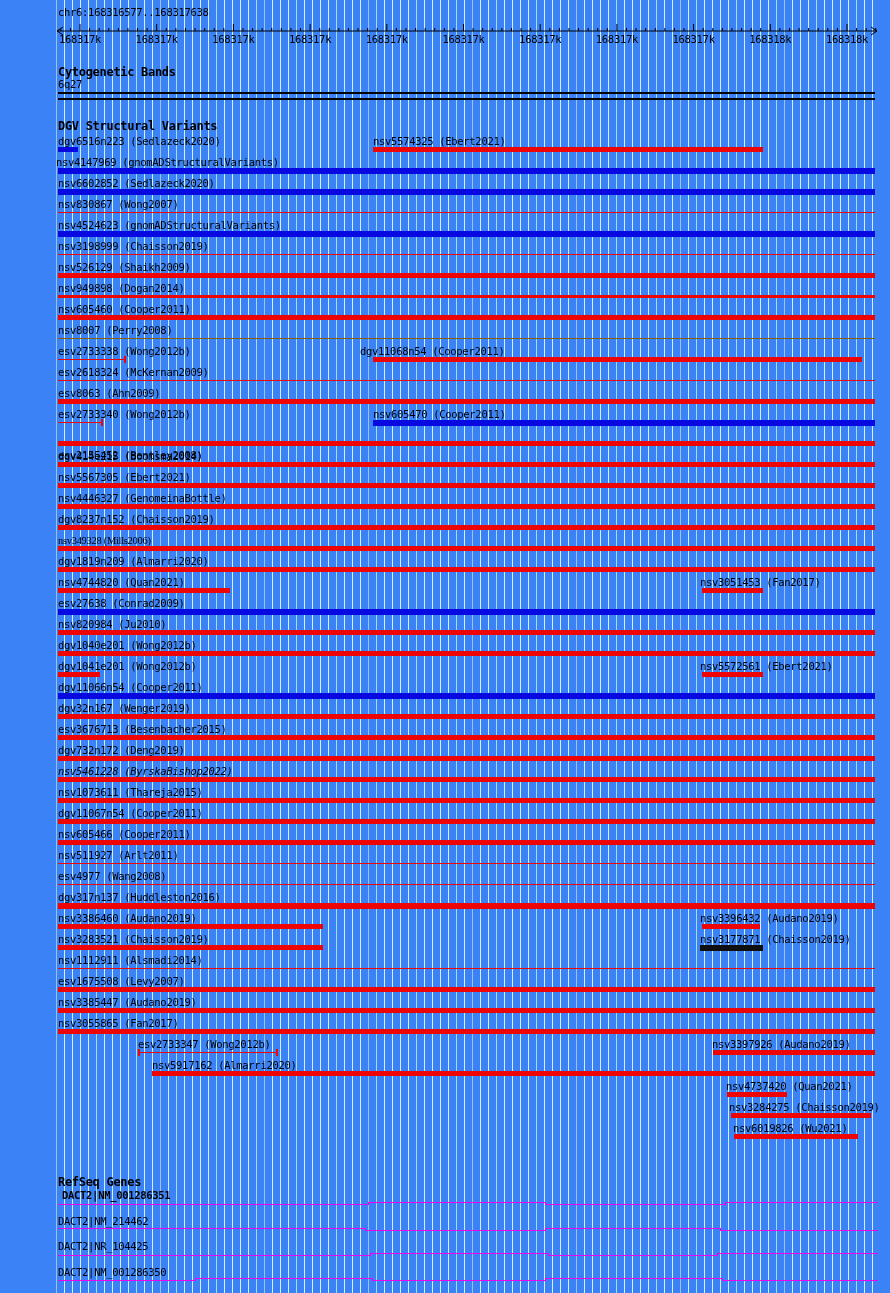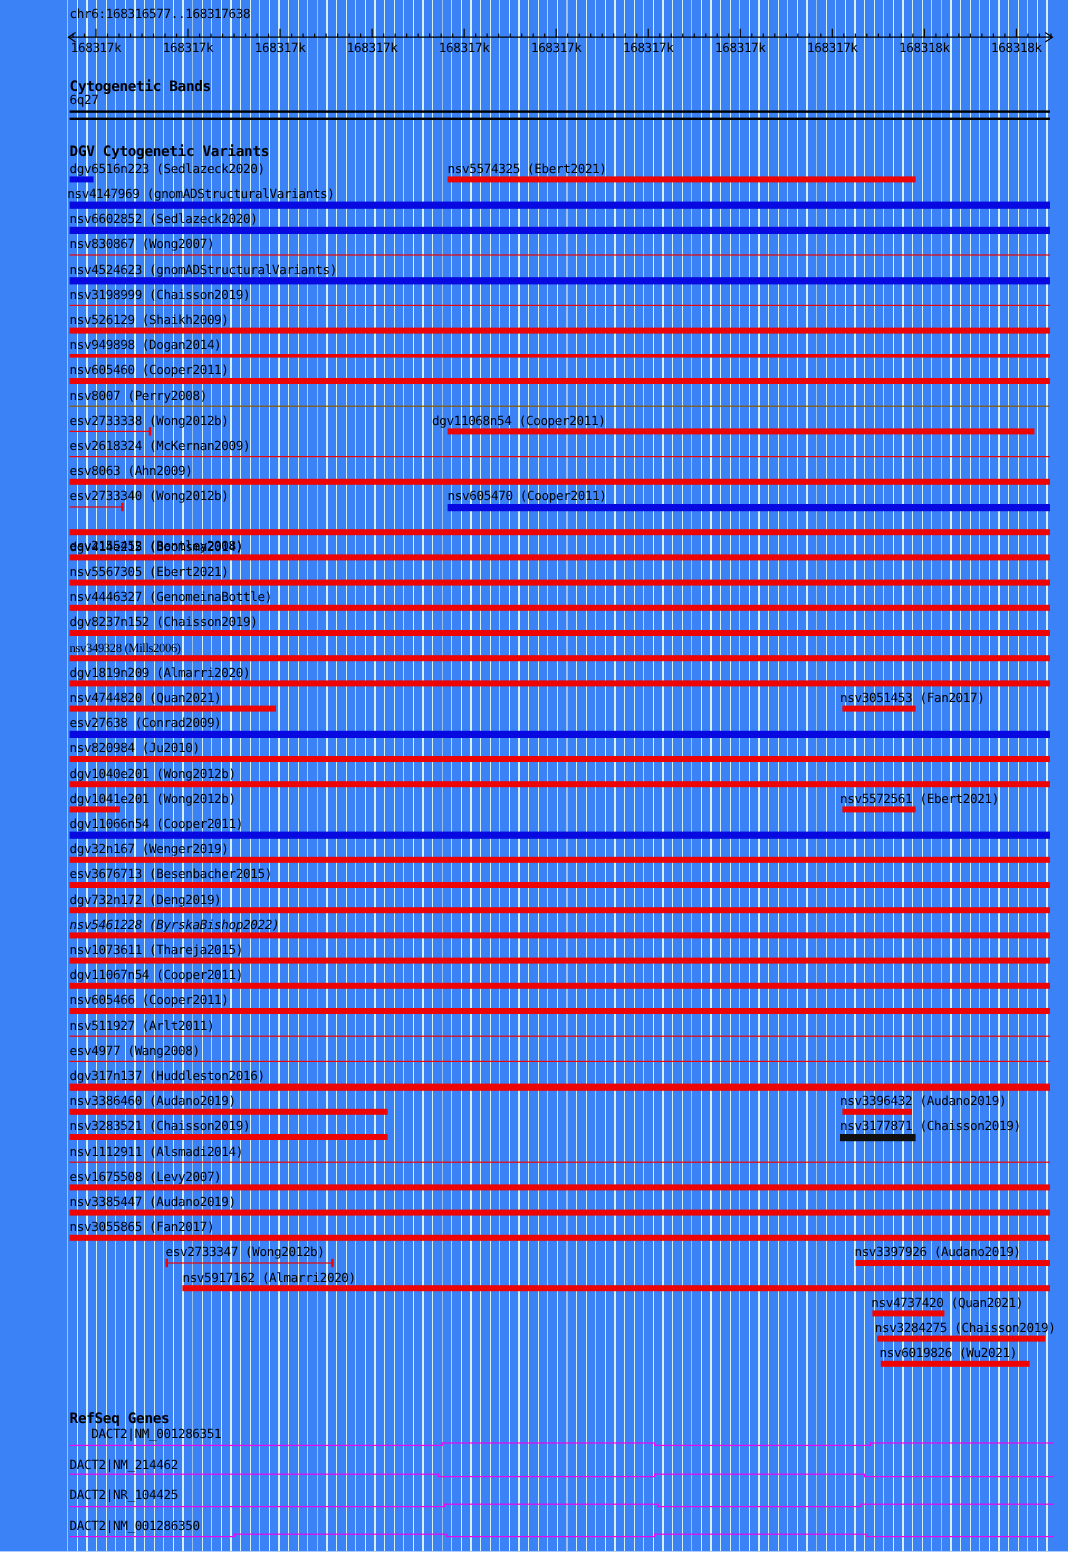--- a/index.html
+++ b/index.html
@@ -129,21 +129,21 @@
       <line x1="60.800000000000004" y1="28" x2="60.800000000000004" y2="31" stroke="#000" stroke-width="1"></line>
       <line x1="856.6" y1="28" x2="856.6" y2="31" stroke="#000" stroke-width="1"></line>
       <line x1="866.2" y1="28" x2="866.2" y2="31" stroke="#000" stroke-width="1"></line>
       <line x1="875.8000000000001" y1="28" x2="875.8000000000001" y2="31" stroke="#000" stroke-width="1"></line>
     </svg>
 
   <div class="heading" id="cyto-heading">Cytogenetic Bands</div>
   <div class="lbl" id="cyto-band-label">6q27</div>
   <div id="cyto-band-box"></div>
 
-  <div class="heading" id="dgv-heading">DGV Cytogenetic Variants</div>
+  <div class="heading" id="dgv-heading">DGV Structural Variants</div>
   <div id="dgv-rows">
       <div class="lbl" style="left: 58px; top: 136px;">dgv6516n223 (Sedlazeck2020)</div>
       <div class="bar" style="left: 58px; top: 147px; width: 20px; height: 5px; background: rgb(8, 8, 224);"></div>
       <div class="lbl" style="left: 373px; top: 136px;">nsv5574325 (Ebert2021)</div>
       <div class="bar" style="left: 373px; top: 147px; width: 390px; height: 5px; background: rgb(238, 4, 4);"></div>
       <div class="lbl" style="left: 56px; top: 157px;">nsv4147969 (gnomADStructuralVariants)</div>
       <div class="bar" style="left: 58px; top: 168px; width: 817px; height: 6px; background: rgb(8, 8, 224);"></div>
       <div class="lbl" style="left: 58px; top: 178px;">nsv6602852 (Sedlazeck2020)</div>
       <div class="bar" style="left: 58px; top: 189px; width: 817px; height: 6px; background: rgb(8, 8, 224);"></div>
       <div class="lbl" style="left: 58px; top: 199px;">nsv830867 (Wong2007)</div>
@@ -257,21 +257,21 @@
       <div class="lbl" style="left: 726px; top: 1081px;">nsv4737420 (Quan2021)</div>
       <div class="bar" style="left: 727px; top: 1092px; width: 60px; height: 5px; background: rgb(238, 4, 4);"></div>
       <div class="lbl" style="left: 729px; top: 1102px;">nsv3284275 (Chaisson2019)</div>
       <div class="bar" style="left: 731px; top: 1113px; width: 140px; height: 5px; background: rgb(238, 4, 4);"></div>
       <div class="lbl" style="left: 733px; top: 1123px;">nsv6019826 (Wu2021)</div>
       <div class="bar" style="left: 734px; top: 1134px; width: 124px; height: 5px; background: rgb(238, 4, 4);"></div>
     </div>
 
   <div class="heading" id="refseq-heading">RefSeq Genes</div>
   <div id="refseq-rows">
-      <div class="lbl" style="left: 76px; top: 1190px;">DACT2|NM_001286351</div>
+      <div class="lbl" style="left: 62px; top: 1190px; font-weight: bold;">DACT2|NM_001286351</div>
       <div style="position: absolute; left: 58px; top: 1201px; width: 820px; height: 6px;">
         <div style="position: absolute; left: 0px; top: 3px; width: 310px; height: 1px; background: rgb(240, 0, 240);"></div>
         <div style="position: absolute; left: 310px; top: 1px; width: 177px; height: 1px; background: rgb(240, 0, 240);"></div>
         <div style="position: absolute; left: 310px; top: 1px; width: 1px; height: 3px; background: rgb(240, 0, 240);"></div>
         <div style="position: absolute; left: 487px; top: 3px; width: 180px; height: 1px; background: rgb(240, 0, 240);"></div>
         <div style="position: absolute; left: 487px; top: 1px; width: 1px; height: 3px; background: rgb(240, 0, 240);"></div>
         <div style="position: absolute; left: 667px; top: 1px; width: 153px; height: 1px; background: rgb(240, 0, 240);"></div>
         <div style="position: absolute; left: 667px; top: 1px; width: 1px; height: 3px; background: rgb(240, 0, 240);"></div>
       </div>
       <div class="lbl" style="left: 58px; top: 1216px;">DACT2|NM_214462</div>

